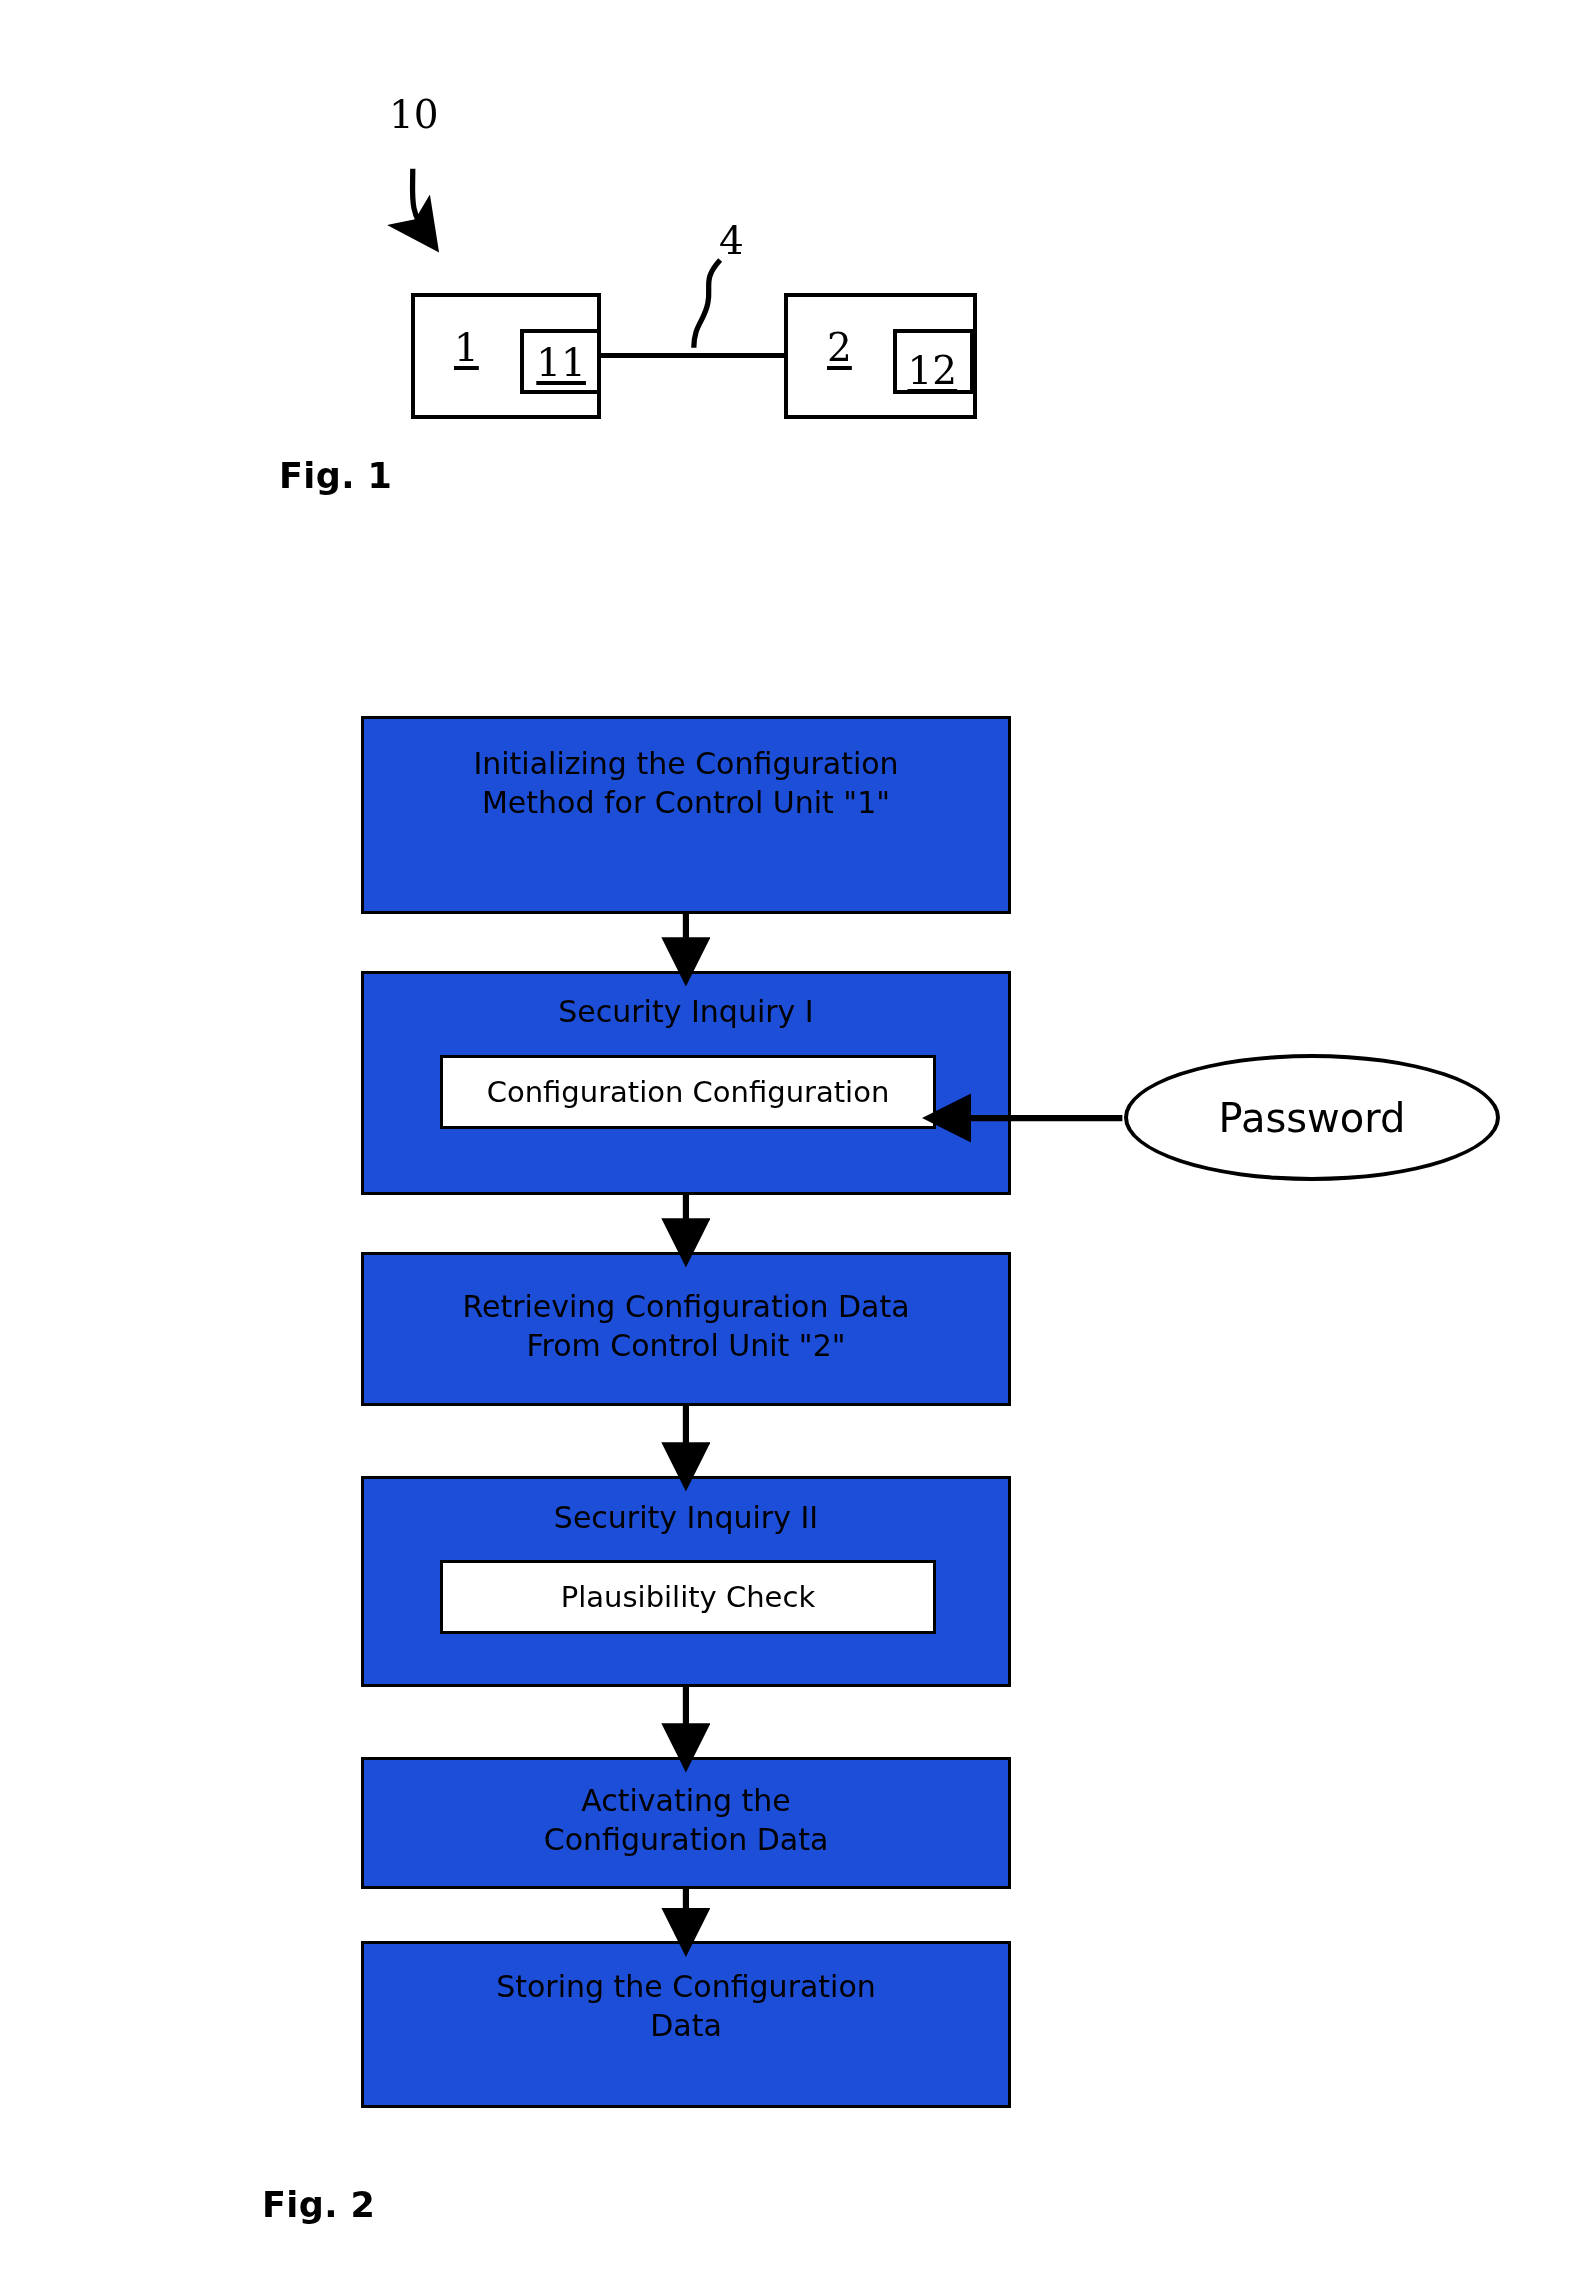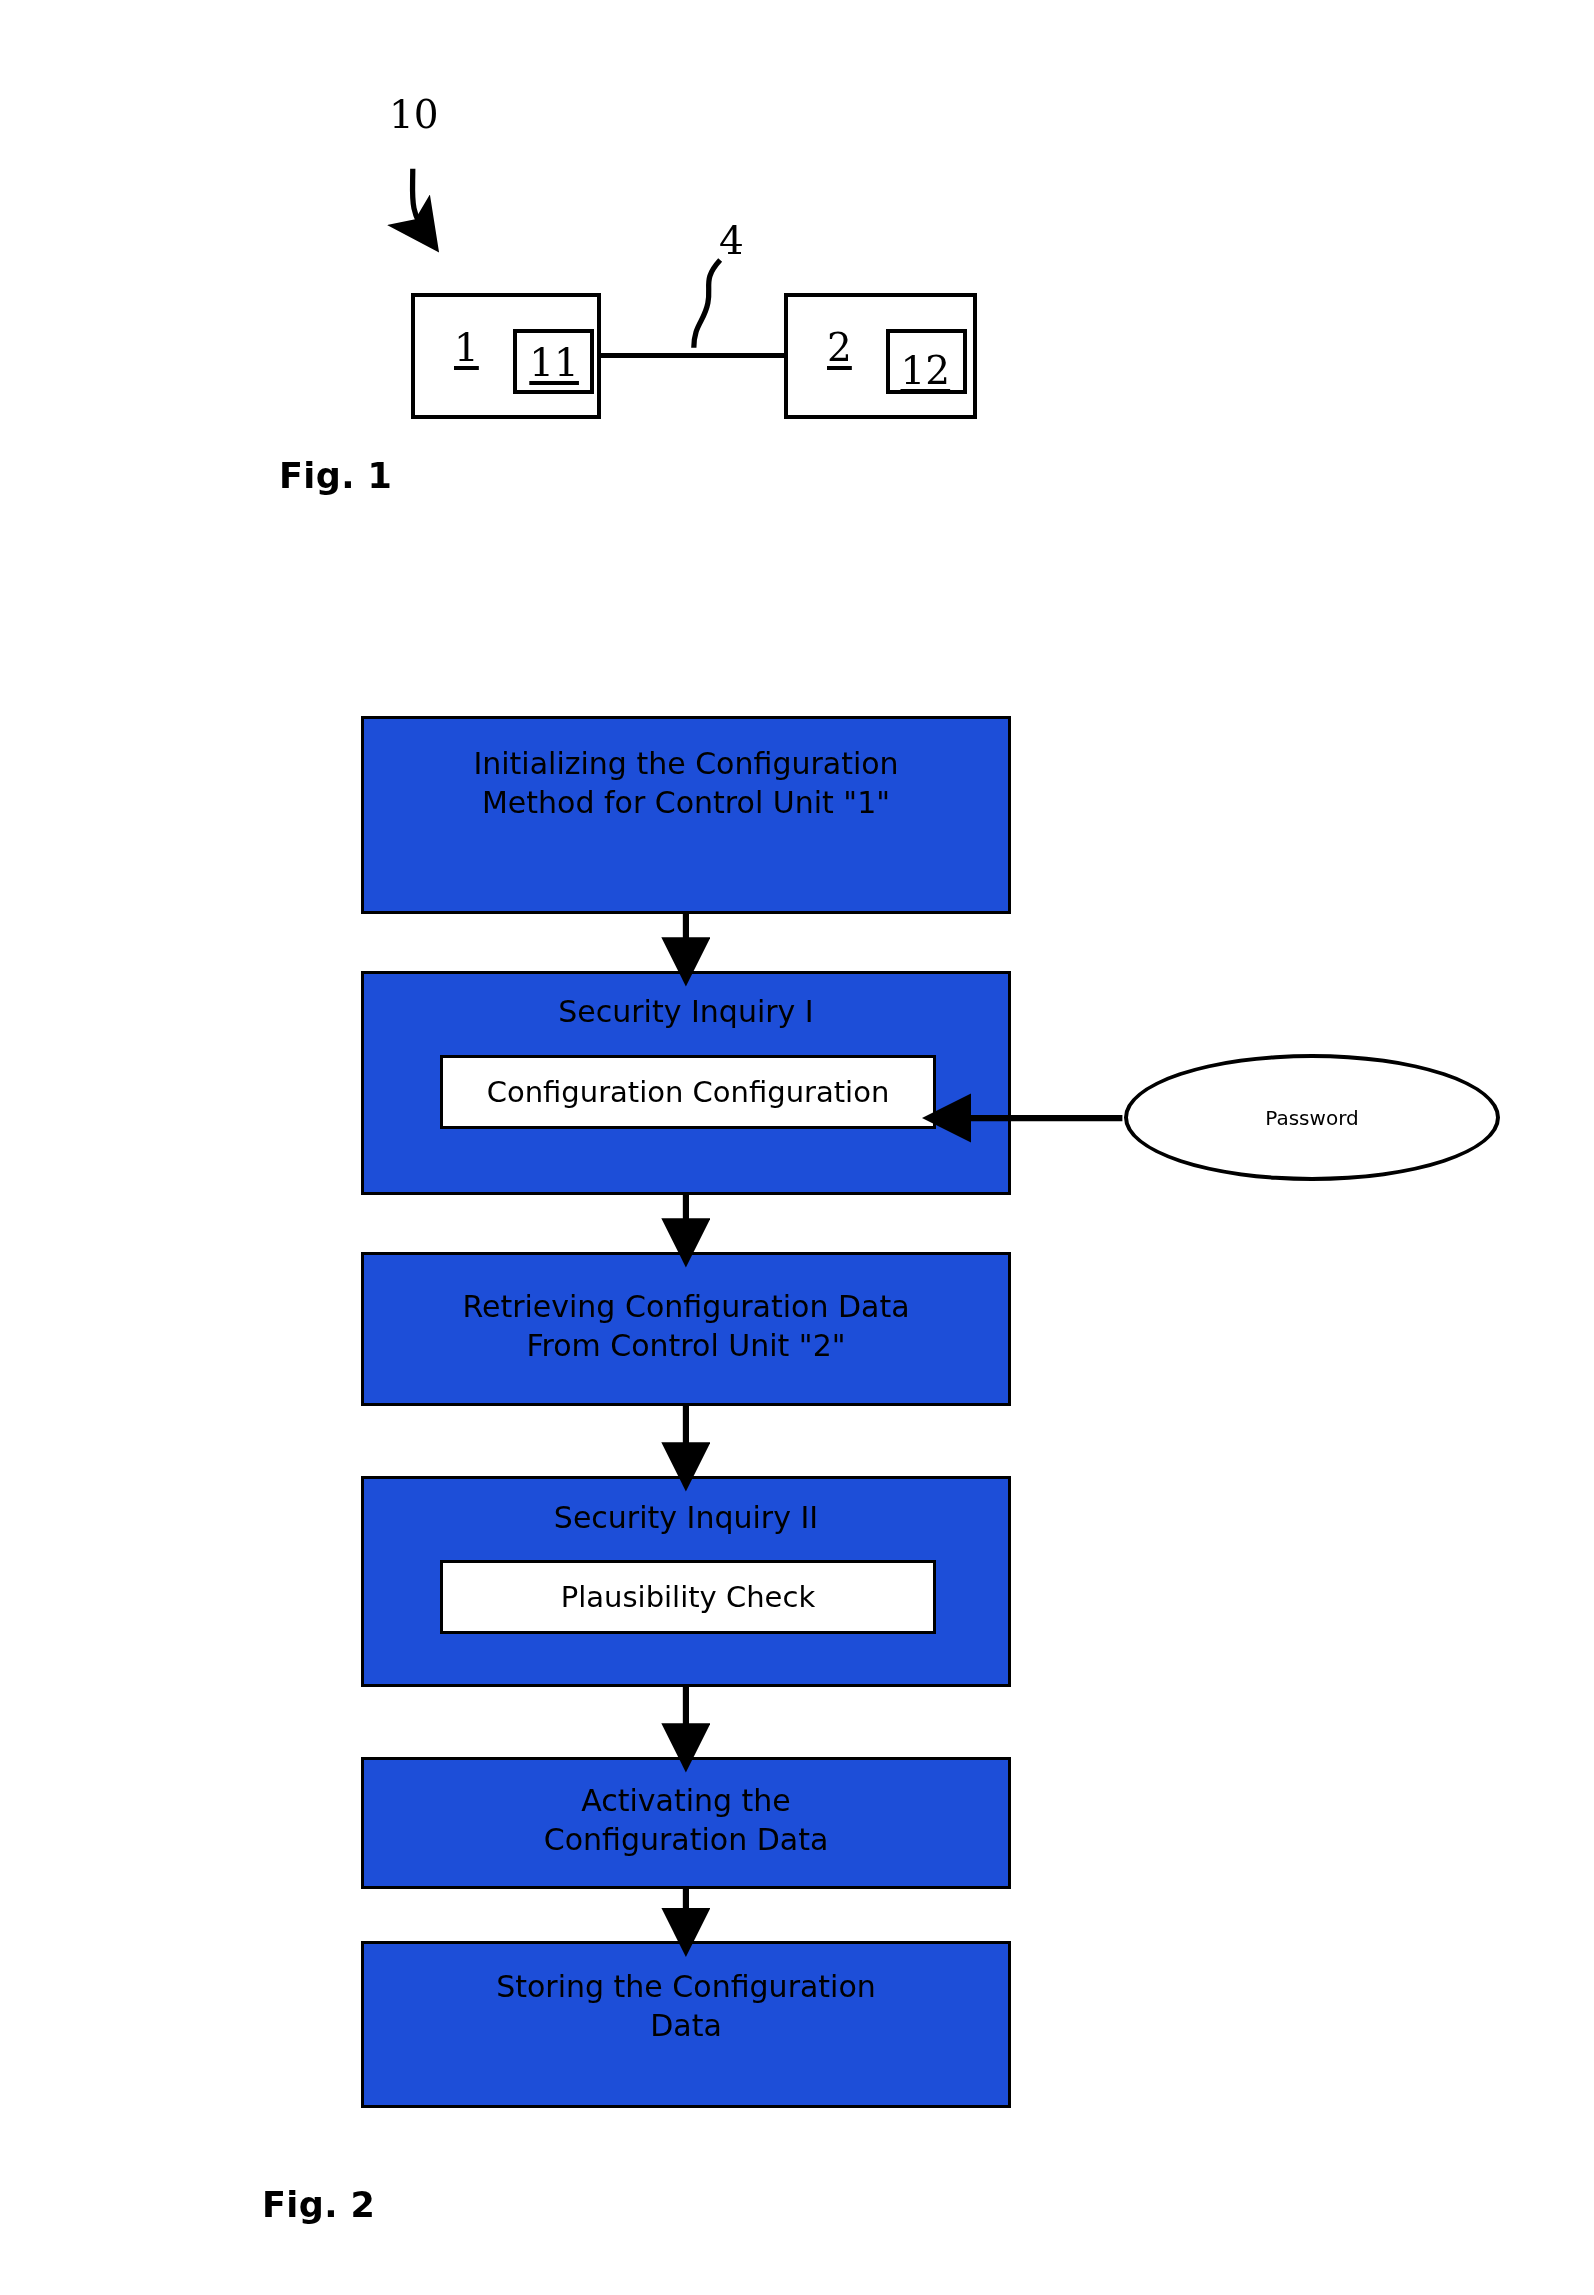--- a/index.html
+++ b/index.html
@@ -56,20 +56,21 @@
     position: absolute;
     border: 4.4px solid #000;
     background: #fff;
     box-sizing: border-box;
   }
   .inner-box {
     position: absolute;
     border: 4.4px solid #000;
     background: #fff;
     box-sizing: border-box;
+    margin-left: 7px;
   }
   .wire {
     position: absolute;
     background: #000;
   }
 
   
   .flow-box {
     position: absolute;
     border: 3.5px solid #000;
@@ -109,21 +110,21 @@
     border: 4.4px solid #000;
     border-radius: 50%;
     background: #fff;
     box-sizing: border-box;
     display: flex;
     align-items: center;
     justify-content: center;
   }
   .ellipse-label {
     font-family: "DejaVu Sans", sans-serif;
-    font-size: 20px;
+    font-size: 40px;
     color: #000;
     white-space: nowrap;
   }
 
   svg.overlay {
     position: absolute;
     top: 0;
     left: 0;
     width: 1594px;
     height: 2295px;

